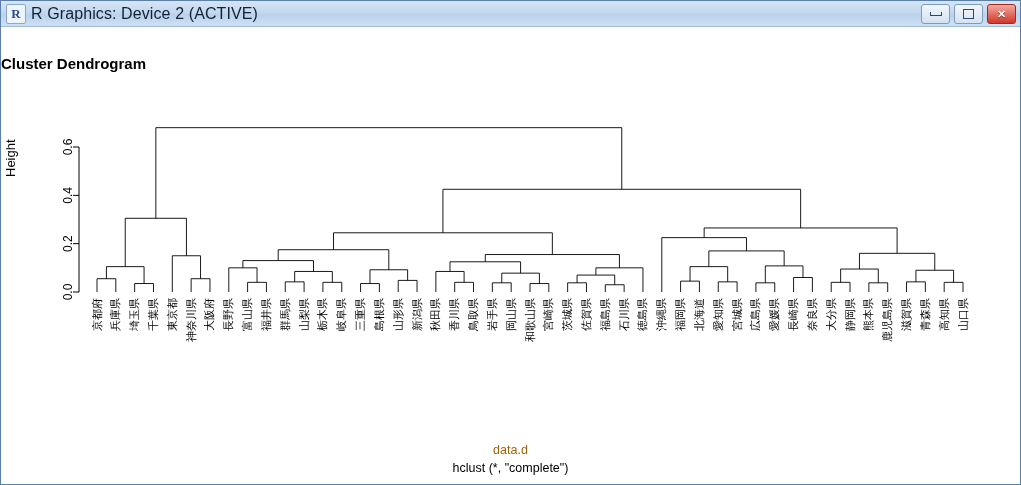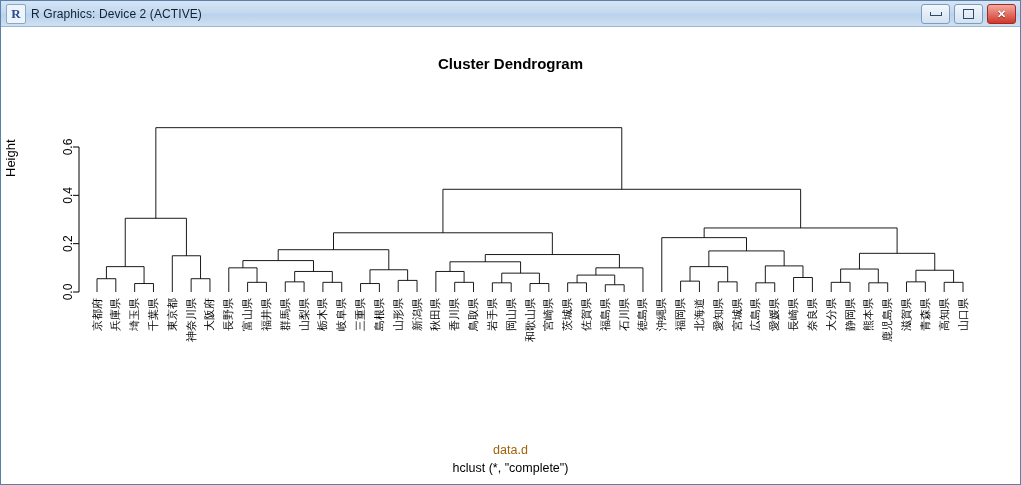--- a/index.html
+++ b/index.html
@@ -13,35 +13,35 @@
 
   
   .titlebar{position:absolute;left:0;top:0;width:1019px;height:25px;
     background:linear-gradient(to bottom,#d6e5f5 0%,#c3d9ef 45%,#b9d2ec 55%,#cfe0f2 100%);
     border-bottom:1px solid #9bb8d4;display:flex;align-items:center;}
   .tb-icon{width:18px;height:18px;margin-left:5px;margin-right:5px;
     display:flex;align-items:center;justify-content:center;
     font-weight:bold;font-size:13px;color:#2a4d8f;
     font-family:"Liberation Serif", serif;
     background:#eef4fb;border:1px solid #8aa8c8;border-radius:2px;line-height:1;}
-  .tb-title{font-size:12px;color:#123;letter-spacing:.1px;}
+  .tb-title{font-size:16px;color:#123;letter-spacing:.1px;}
   .tb-buttons{position:absolute;right:4px;top:3px;display:flex;gap:4px;}
   .tb-btn{width:27px;height:18px;border:1px solid #7f9dba;border-radius:3px;
     background:linear-gradient(to bottom,#f2f7fc,#d3e2f1);
     display:flex;align-items:center;justify-content:center;}
   .tb-btn.close{background:linear-gradient(to bottom,#f3a9a0,#d1372a);
     border-color:#9e2b20;}
   .tb-btn .min-g{width:10px;height:3px;border:1px solid #2d4a68;border-top:none;background:transparent;}
   .tb-btn .max-g{width:9px;height:8px;border:1px solid #2d4a68;background:transparent;}
   .tb-btn .close-g{color:#fff;font-size:11px;font-weight:bold;line-height:1;
     font-family:"Liberation Sans", sans-serif;text-shadow:0 1px 0 #7a1c13;}
 
   
   .plot{position:absolute;left:0;top:26px;width:1019px;height:457px;background:#fff;}
-  .plot-title{position:absolute;width:100%;top:28px;text-align:center;
+  .plot-title{position:absolute;width:100%;top:28px;
     font-size:15px;font-weight:bold;color:#000;}
   .xlab1{position:absolute;width:100%;top:416px;text-align:center;font-size:12.5px;color:#a16207;}
   .xlab2{position:absolute;width:100%;top:434px;text-align:center;font-size:12.5px;color:#000;}
   .ylab{position:absolute;left:2px;top:150px;font-size:13px;color:#000;
     transform:rotate(-90deg);transform-origin:left top;white-space:nowrap;}
   svg{position:absolute;left:0;top:0;}
   .tick-txt{font-family:"Liberation Sans", sans-serif;font-size:12px;fill:#000;}
   .leaf-txt{font-family:"DejaVu Sans", sans-serif;font-size:11px;fill:#000;}
   .axis{stroke:#000;stroke-width:1;fill:none;}
   .link{stroke:#000;stroke-width:0.9;fill:none;shape-rendering:geometricPrecision;}

